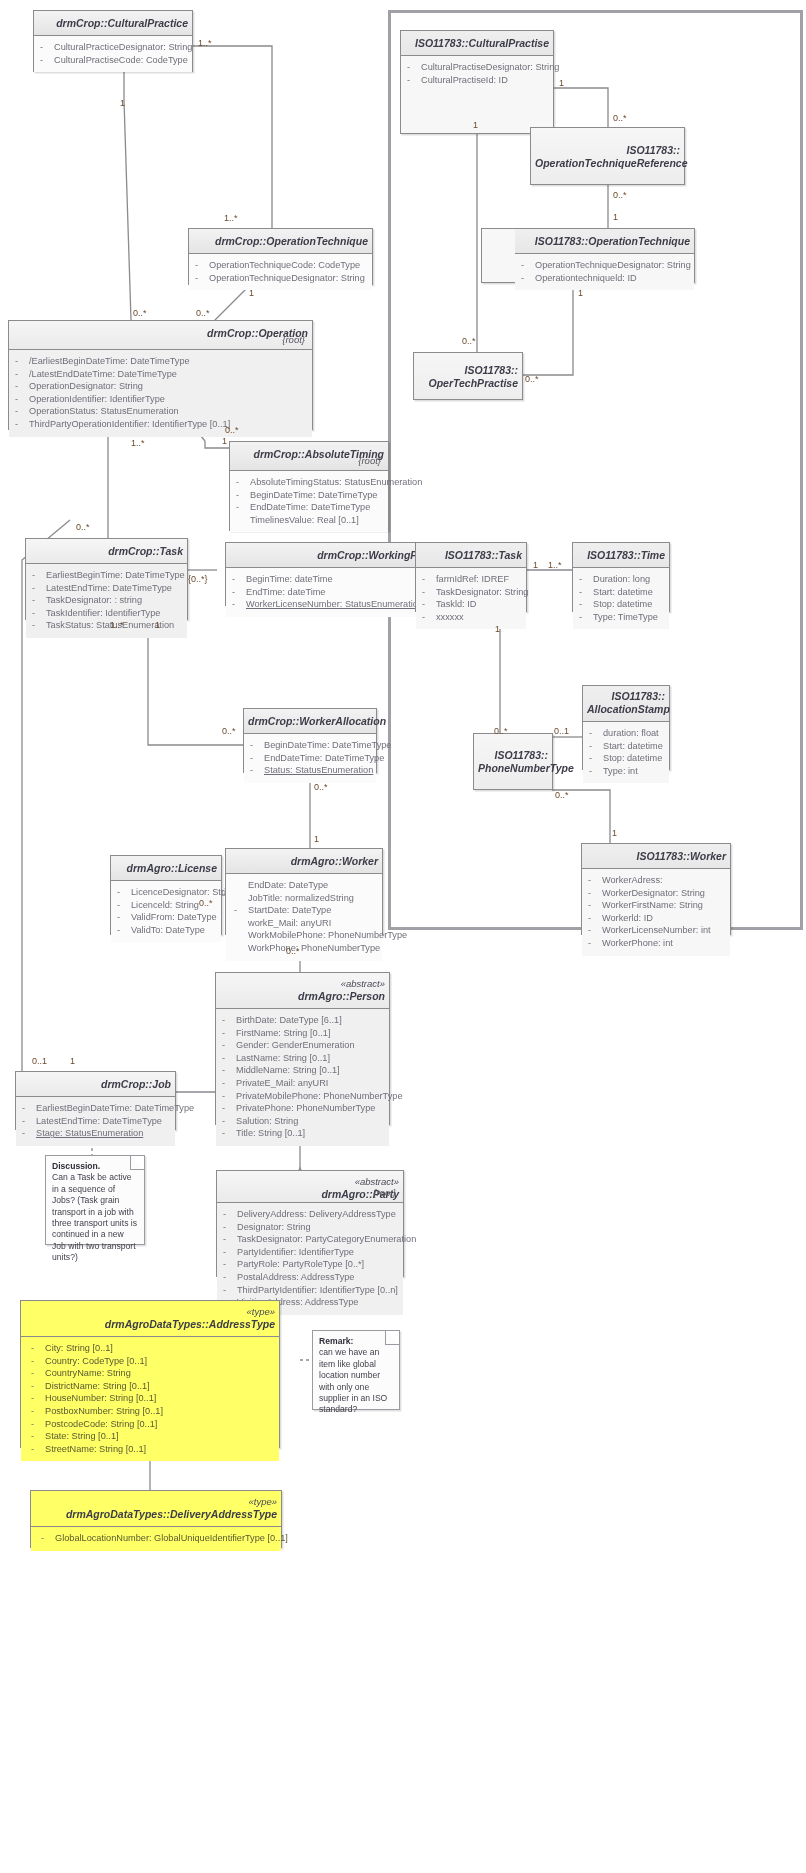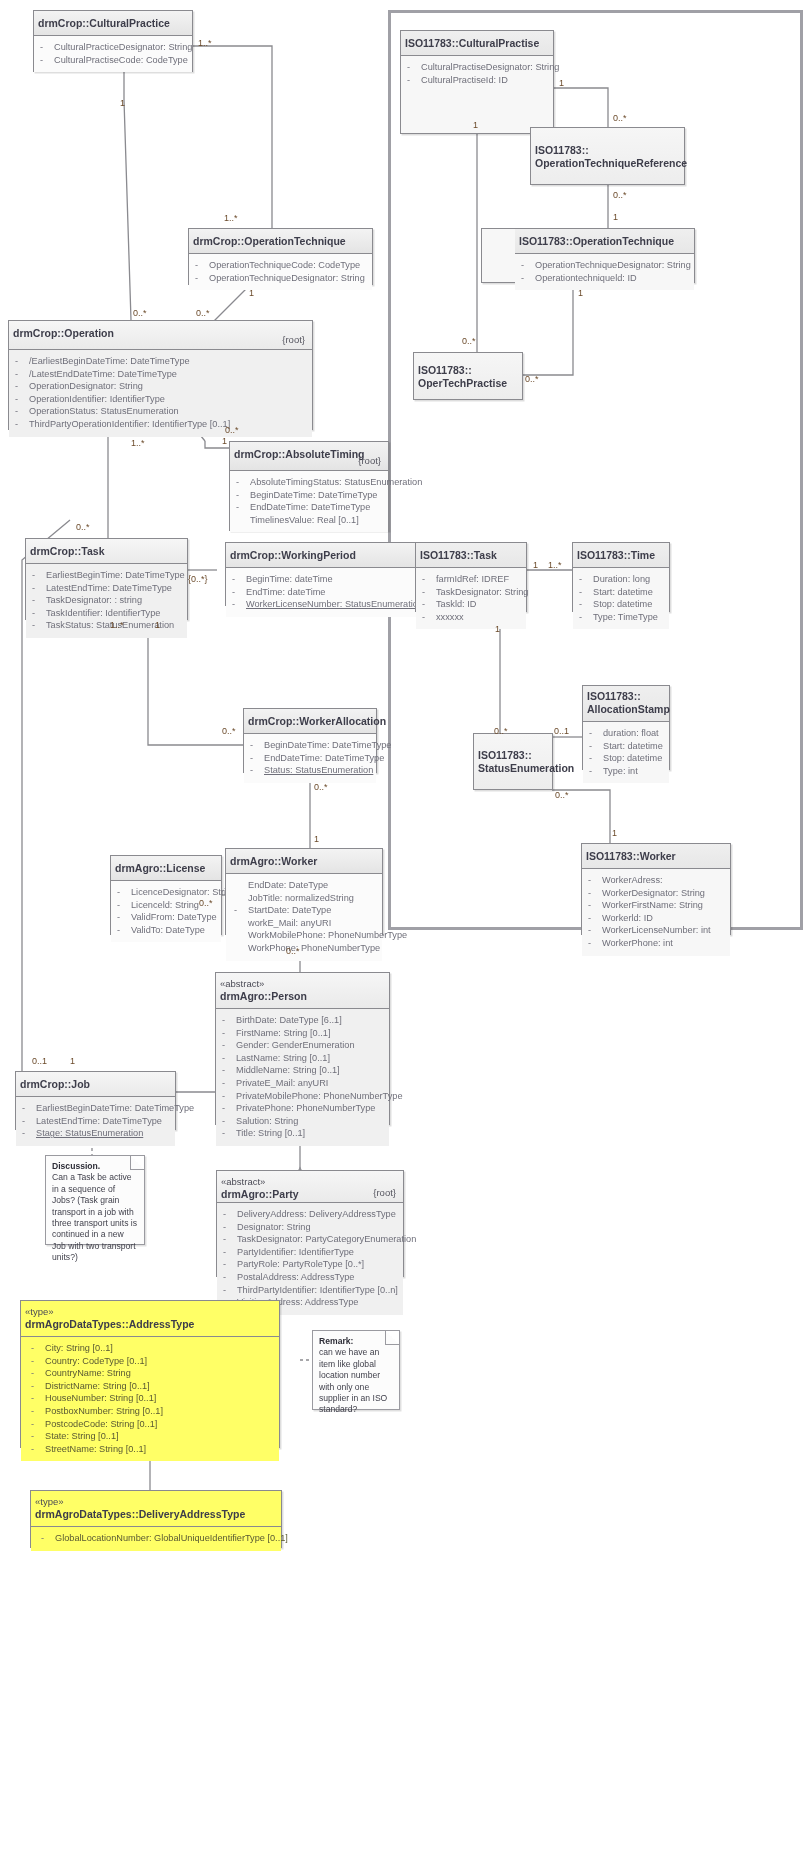--- a/index.html
+++ b/index.html
@@ -5,22 +5,22 @@
   html,body{margin:0;padding:0;background:#ffffff;}
   body{font-family:"Liberation Sans",sans-serif;-webkit-font-smoothing:antialiased;}
   #canvas{position:relative;width:806px;height:1873px;background:#fff;overflow:hidden;}
 
   
   .cls{position:absolute;box-sizing:border-box;border:1.4px solid #8a8a8f;
        background:#fbfbfb;box-shadow:1.5px 1.5px 0 rgba(0,0,0,.13);}
   .cls .hdr{position:relative;box-sizing:border-box;
        background:linear-gradient(180deg,#f3f3f3 0%,#ebebeb 55%,#e4e4e4 100%);
        border-bottom:1.2px solid #8a8a8f;
-       text-align:left;color:#3d3d4a;font-weight:bold;font-size:10.5px;
-       line-height:13px;padding:6px 4px 5px 4px;}
+       text-align:right;color:#3d3d4a;font-weight:bold;font-size:10.5px;
+       line-height:13px;padding:6px 4px 5px 4px;font-style:italic;}
   .cls .hdr .stereo{display:block;font-weight:normal;font-size:9.5px;color:#4a4a55;}
   .cls .hdr .root{position:absolute;right:7px;bottom:3px;font-weight:normal;
        font-size:9.5px;color:#55555f;}
   .cls.noattr .hdr{border-bottom:none;background:linear-gradient(180deg,#f6f6f6 0%,#ededed 100%);}
   .cls .body{box-sizing:border-box;padding:5px 4px 6px 6px;background:#fbfbfb;}
   .cls .attr{display:flex;font-size:9.2px;line-height:12.6px;color:#6f6f7a;white-space:nowrap;}
   .cls .attr .vis{display:inline-block;width:14px;flex:0 0 14px;color:#6f6f7a;}
   .cls .attr.uline span.t{text-decoration:underline;}
   .cls .attr.novis .vis{visibility:hidden;}
 
@@ -392,21 +392,21 @@
       <div class="attr uline">
           <span class="vis">-</span>
           <span class="t">Status: StatusEnumeration</span>
         </div>
     </div>
   </div>
 
   <div class="cls iso noattr" style="left:473px;top:733px;width:80px;height:57px;">
     <div class="hdr" style="height:100%;display:flex;flex-direction:column;justify-content:center;">
       <span>ISO11783::</span>
-      <span>StatusEnumeration</span>
+      <span>PhoneNumberType</span>
     </div>
   </div>
 
   <div class="cls" style="left:110px;top:855px;width:112px;height:80px;">
     <div class="hdr">
       <span>drmAgro::License</span>
     </div>
     <div class="body">
       <div class="attr">
           <span class="vis">-</span>

